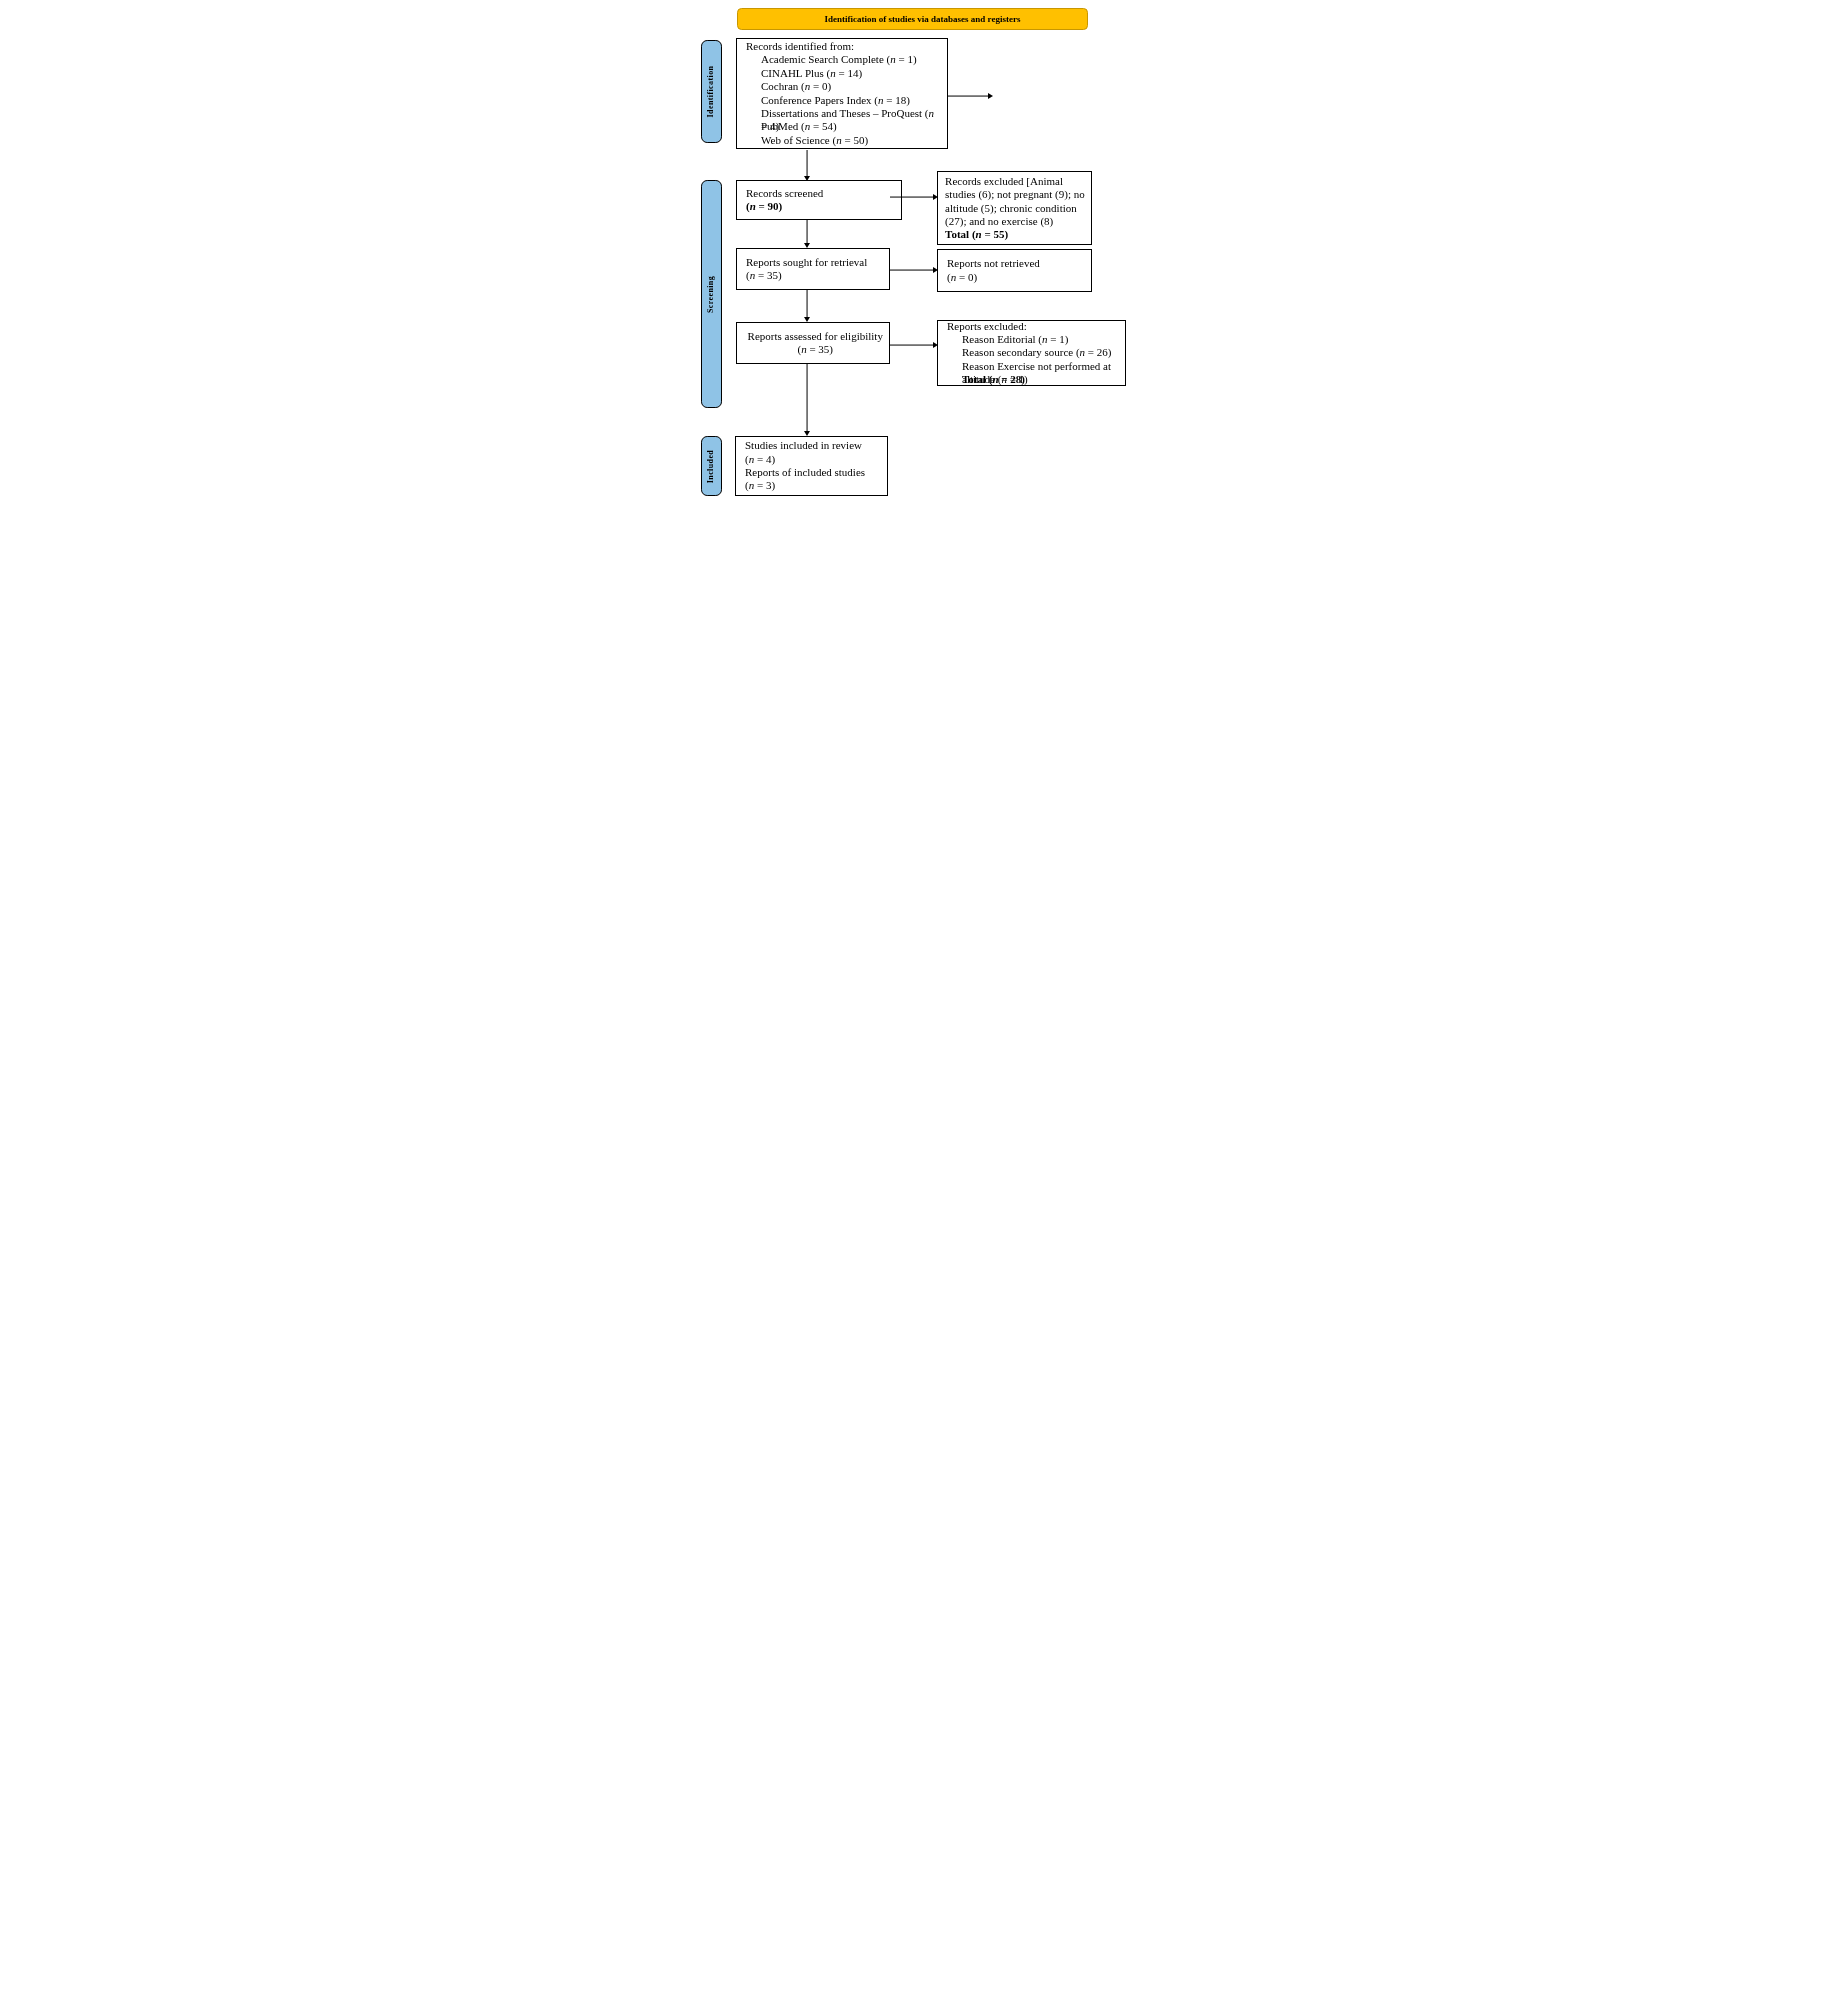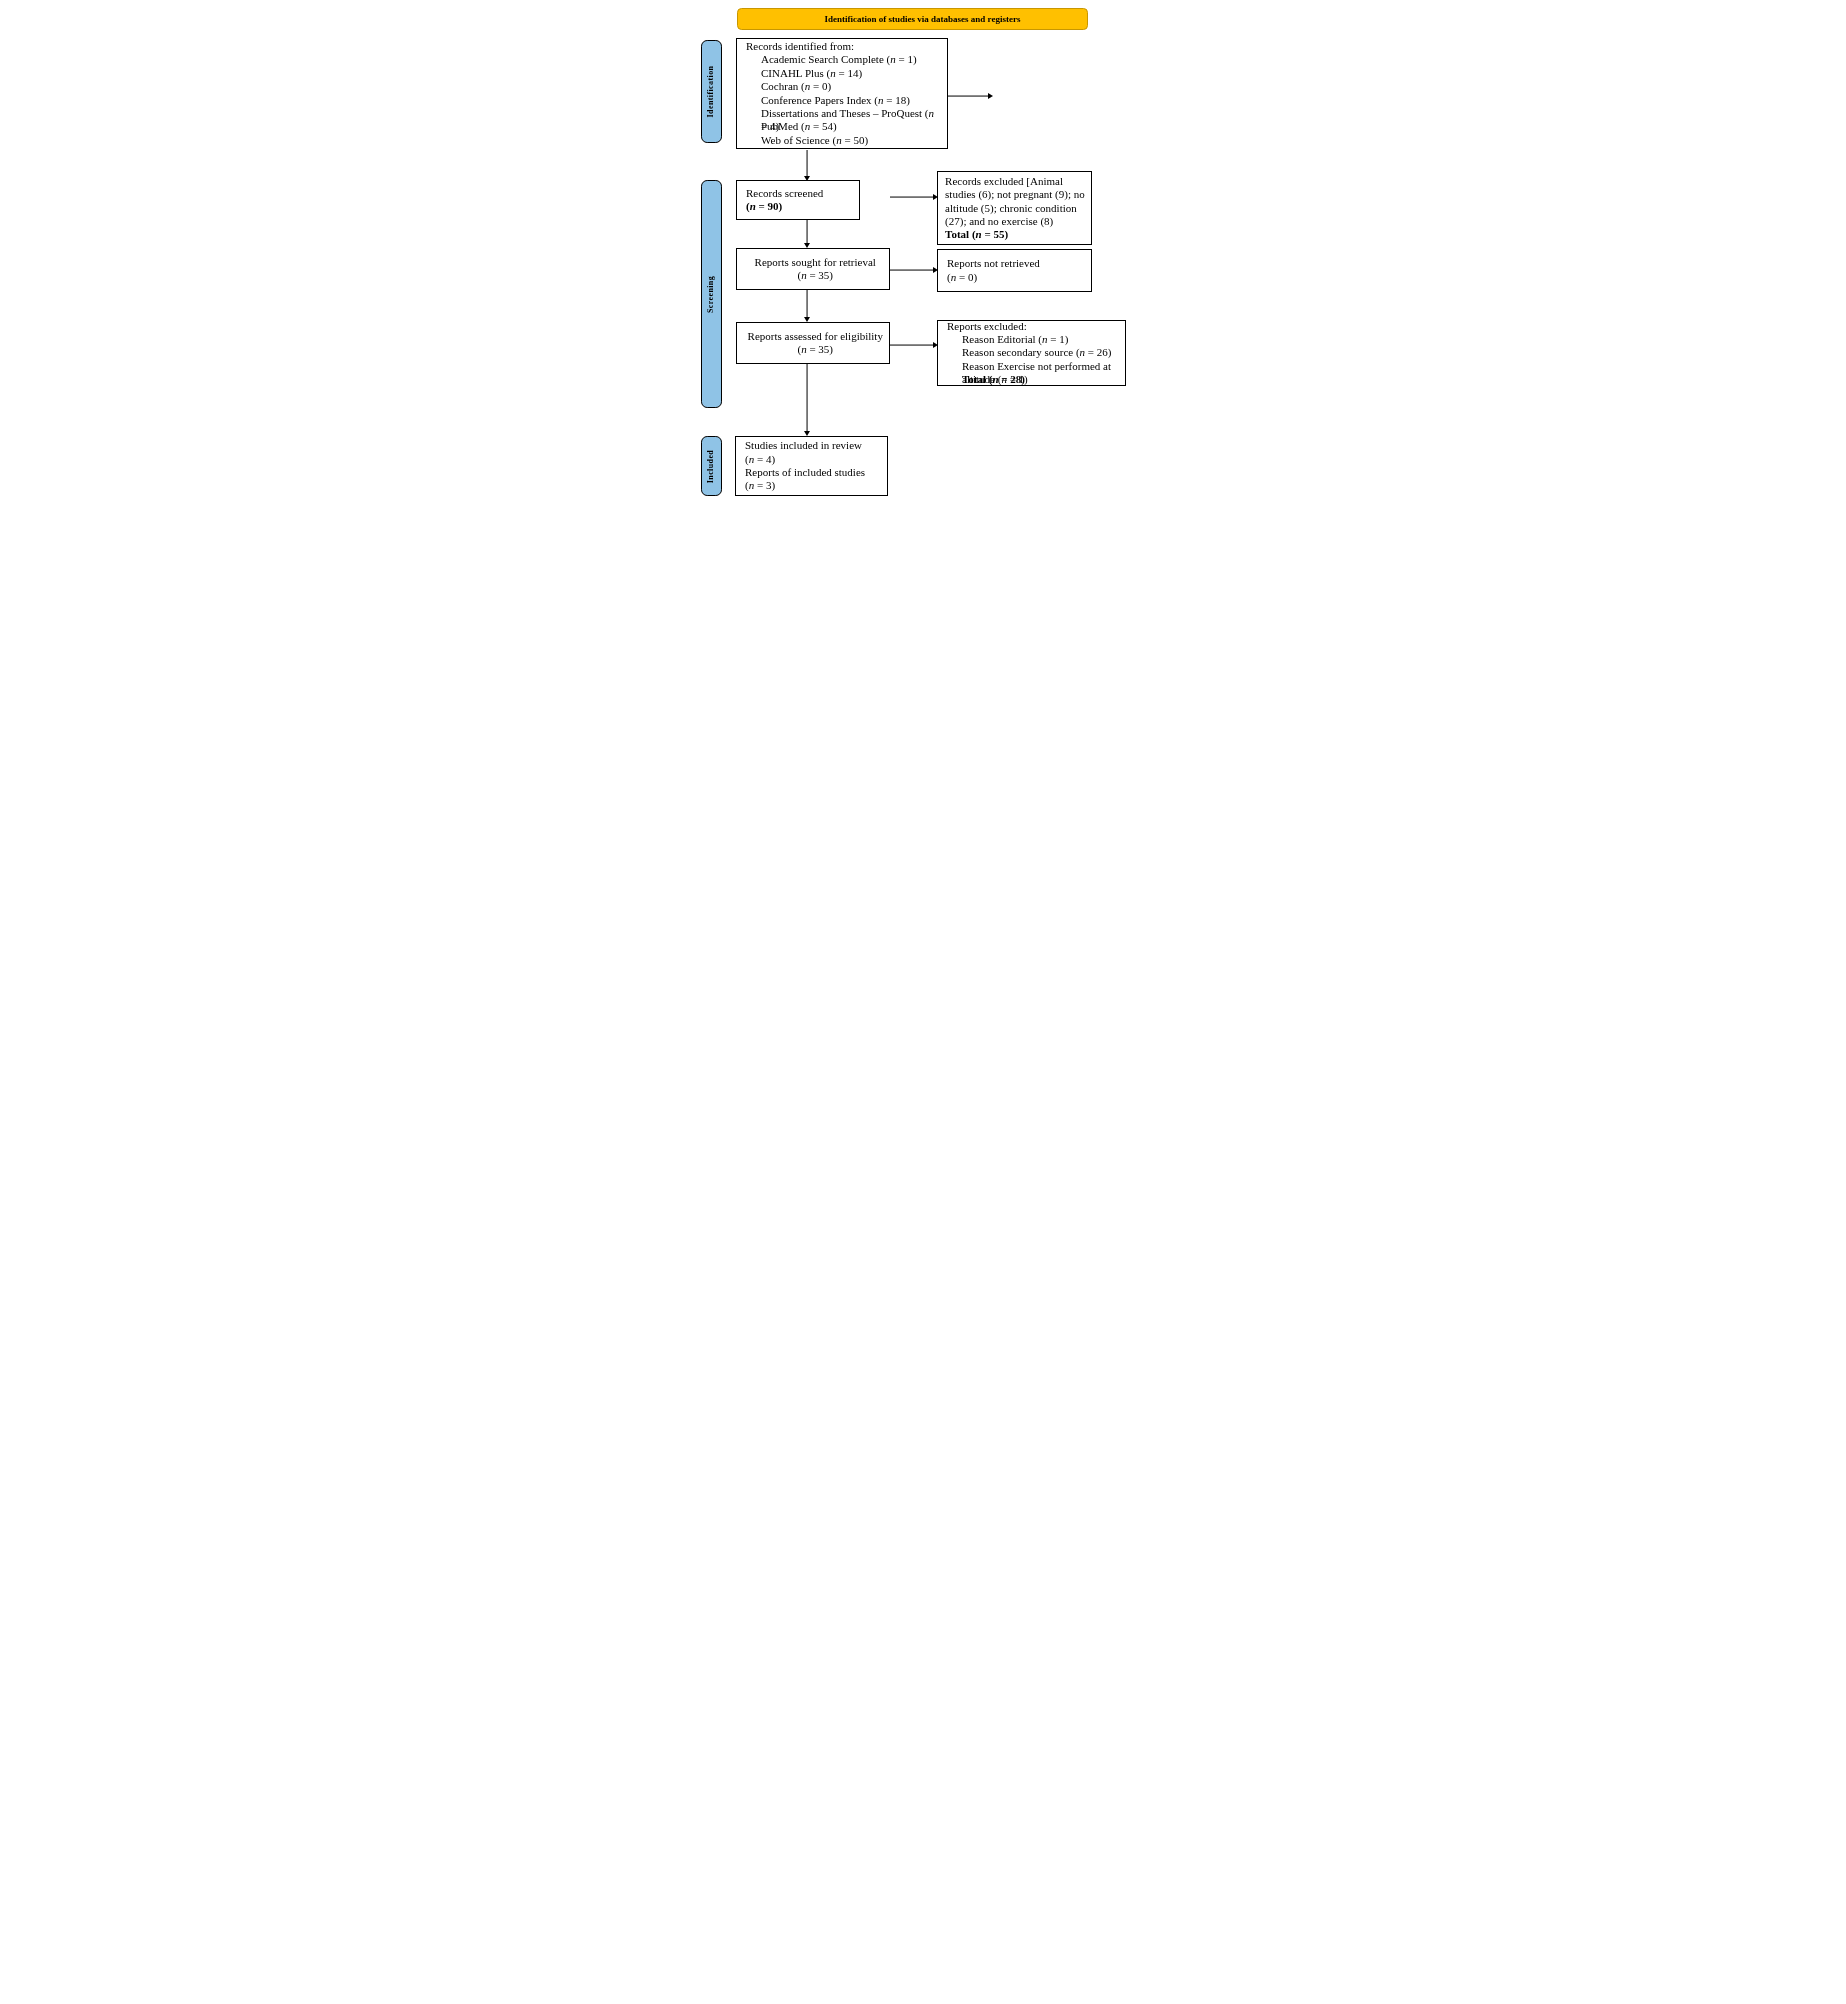--- a/index.html
+++ b/index.html
@@ -69,26 +69,26 @@
     <div class="ln">Records identified from:</div>
     <div class="ln indent">Academic Search Complete (<i>n</i> = 1)</div>
     <div class="ln indent">CINAHL Plus (<i>n</i> = 14)</div>
     <div class="ln indent">Cochran (<i>n</i> = 0)</div>
     <div class="ln indent">Conference Papers Index (<i>n</i> = 18)</div>
     <div class="ln indent">Dissertations and Theses – ProQuest (<i>n</i> = 4)</div>
     <div class="ln indent">PubMed (<i>n</i> = 54)</div>
     <div class="ln indent">Web of Science (<i>n</i> = 50)</div>
   </div>
 
-  <div class="box" style="left:44px;top:180px;width:124px;height:40px;">
+  <div class="box" style="left:44px;top:180px;width:166px;height:40px;">
     <div class="ln">Records screened</div>
     <div class="ln"><b>(<i>n</i> = 90)</b></div>
   </div>
 
-  <div class="box" style="left:44px;top:248px;width:154px;height:42px;align-items:center;">
+  <div class="box" style="left:44px;top:248px;width:154px;height:42px;">
     <div class="ln">Reports sought for retrieval</div>
     <div class="ln">(<i>n</i> = 35)</div>
   </div>
 
   <div class="box" style="left:44px;top:322px;width:154px;height:42px;text-align:center;">
     <div class="ln">Reports assessed for eligibility</div>
     <div class="ln">(<i>n</i> = 35)</div>
   </div>
 
   <div class="box" style="left:43px;top:436px;width:153px;height:60px;">

